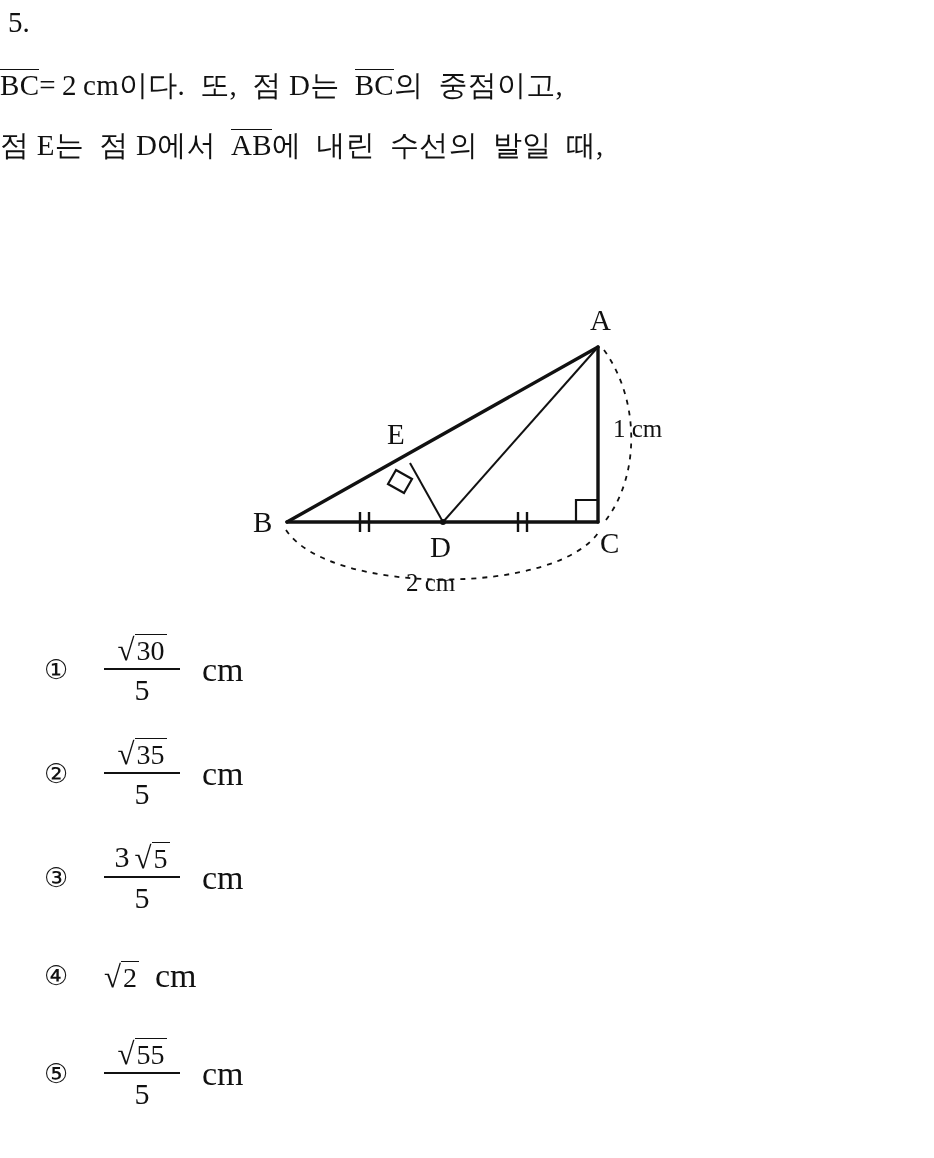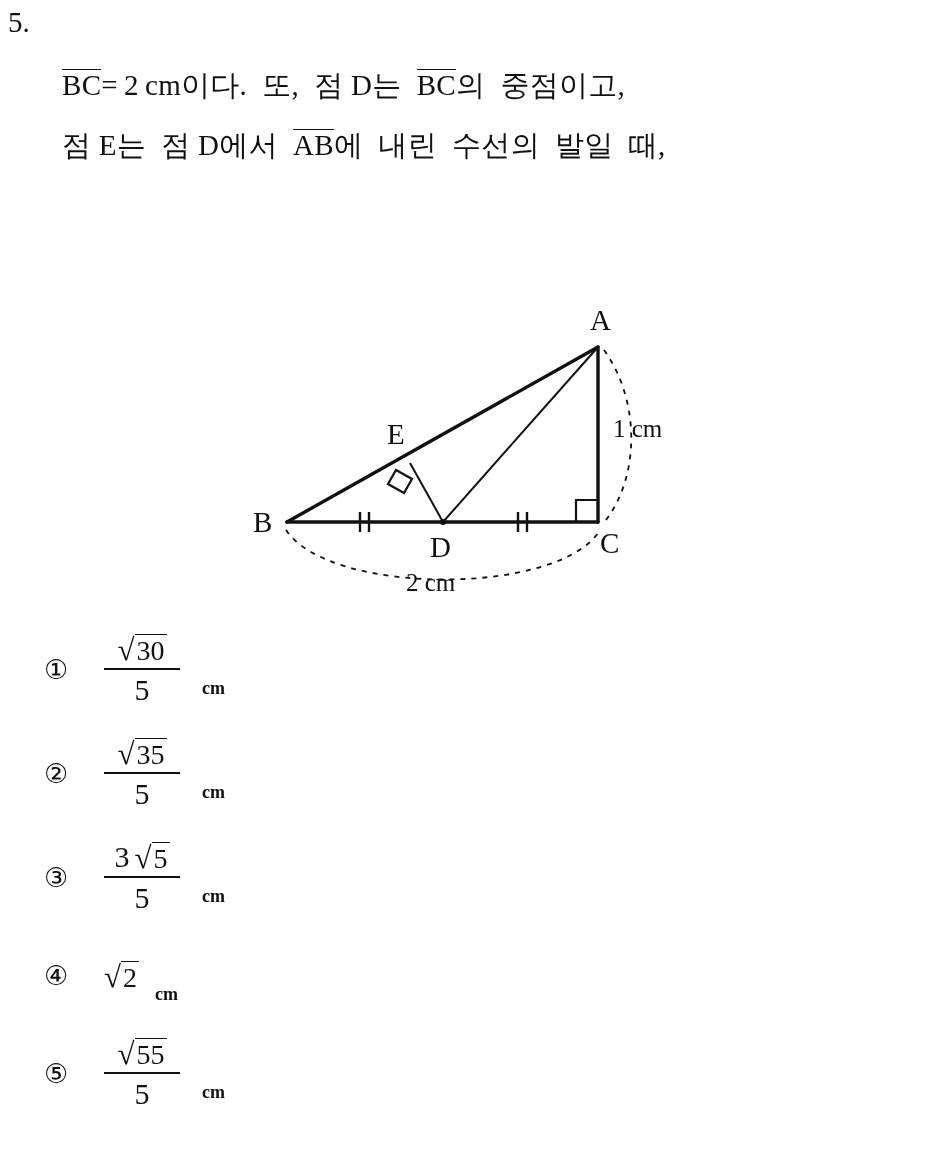--- a/index.html
+++ b/index.html
@@ -41,21 +41,20 @@
     padding-left: 8px;
     box-sizing: border-box;
     font-size: 29px;
   }
   .stem-text {
     flex: 1;
     font-size: 29px;
     letter-spacing: 0.3px;
   }
   .indent {
-    padding-left: 62px;
     box-sizing: border-box;
   }
   
   .ovl {
     border-top: 1.8px solid #111;
     padding-top: 1px;
     display: inline-block;
     line-height: 1.02;
     font-family: "Liberation Serif", serif;
   }
@@ -113,26 +112,25 @@
     min-width: 76px;
     height: 2.2px;
     background: #111;
   }
   .frac .den {
     font-size: 30px;
     line-height: 1.12;
     padding-top: 3px;
   }
   .unit {
-    font-size: 18px;
+    font-size: 34px;
     margin-left: 16px;
     align-self: center;
     position: relative;
-    top: 18px;
-    font-weight: bold;
+    top: 0;
   }
   .plain-val {
     font-size: 30px;
     margin-left: 26px;
     white-space: nowrap;
   }
   
   .rad {
     display: inline-flex;
     align-items: flex-start;

